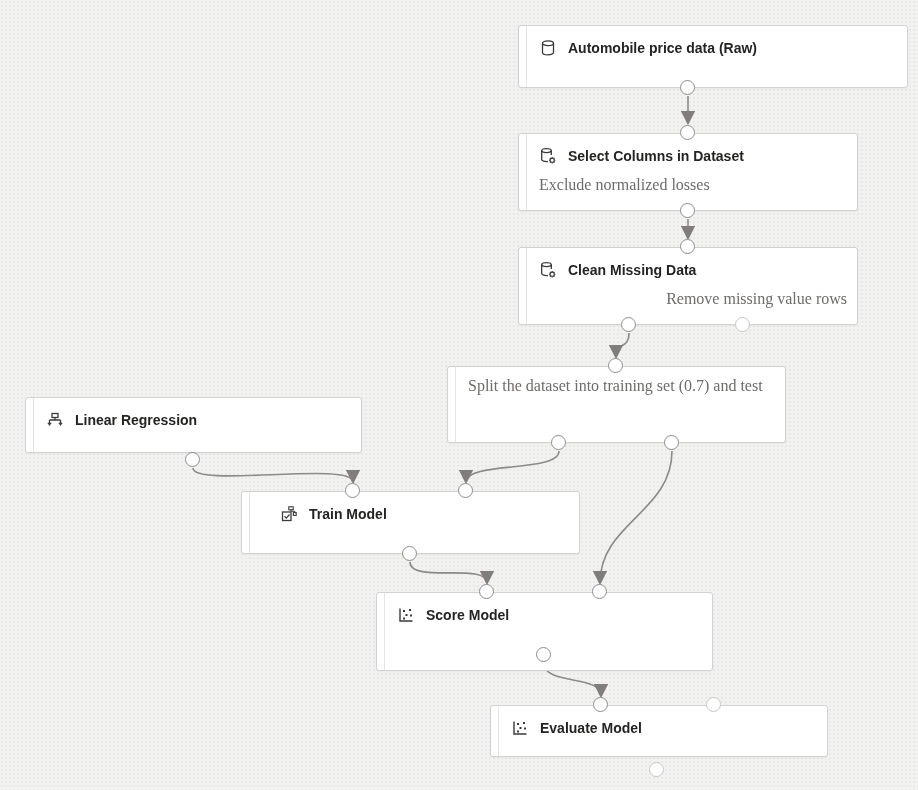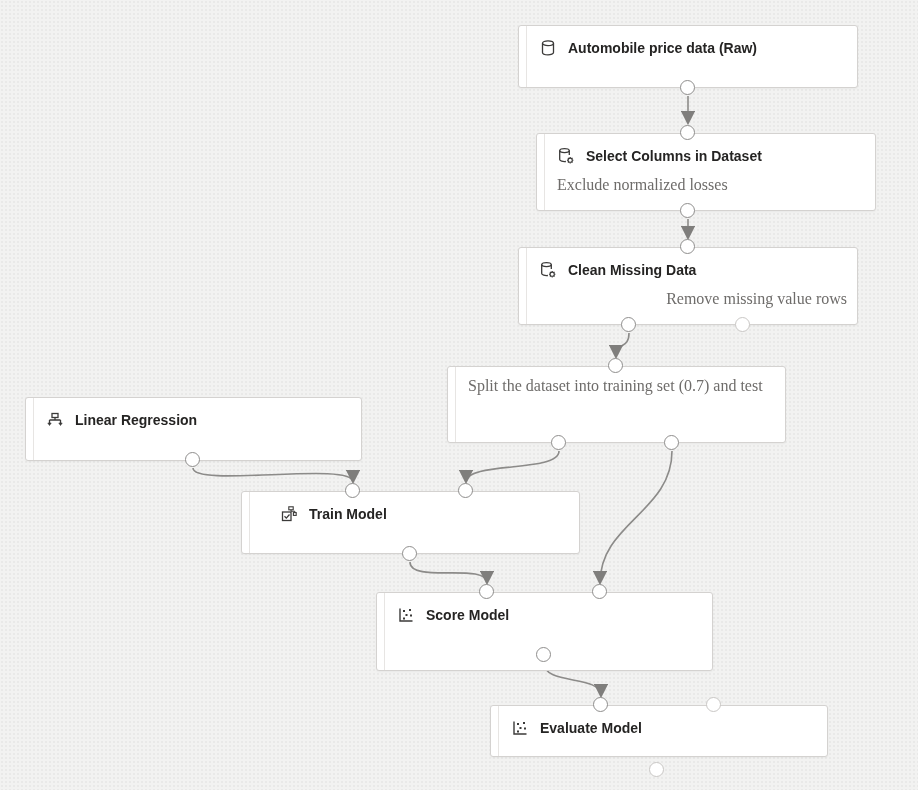--- a/index.html
+++ b/index.html
@@ -36,25 +36,25 @@
   .icon { width:18px; height:18px; flex:0 0 18px; display:inline-flex; }
   .icon svg { width:18px; height:18px; }
 
   .port {
     position:absolute; width:15px; height:15px; border-radius:50%;
     background:#ffffff; border:1.6px solid #8f8e8d; z-index:3;
   }
   .port.unconnected { border-color:#c9c7c5; }
 
   
-  .n-dataset { left:518px; top:25px;  width:340px; height:63px; }
-  .n-select  { left:518px; top:133px; width:340px; height:78px;margin-left:18px; }
+  .n-dataset { left:518px; top:25px;  width:390px; height:63px; }
+  .n-select  { left:518px; top:133px; width:340px; height:78px; }
   .n-clean   { left:518px; top:247px; width:340px; height:78px;text-align:right; }
   .n-split   { left:447px; top:366px; width:339px; height:77px; }
-  .n-lr      { left:25px;  top:397px; width:337px; height:64px; }
+  .n-lr      { left:25px;  top:397px; width:337px; height:56px; }
   .n-train   { left:241px; top:491px; width:339px; height:63px;padding-left:18px; }
   .n-score   { left:376px; top:592px; width:337px; height:79px; }
   .n-eval    { left:490px; top:705px; width:338px; height:52px; }
 </style>
 </head>
 <body>
 
 <div class="canvas">
 
   <svg class="edges">

